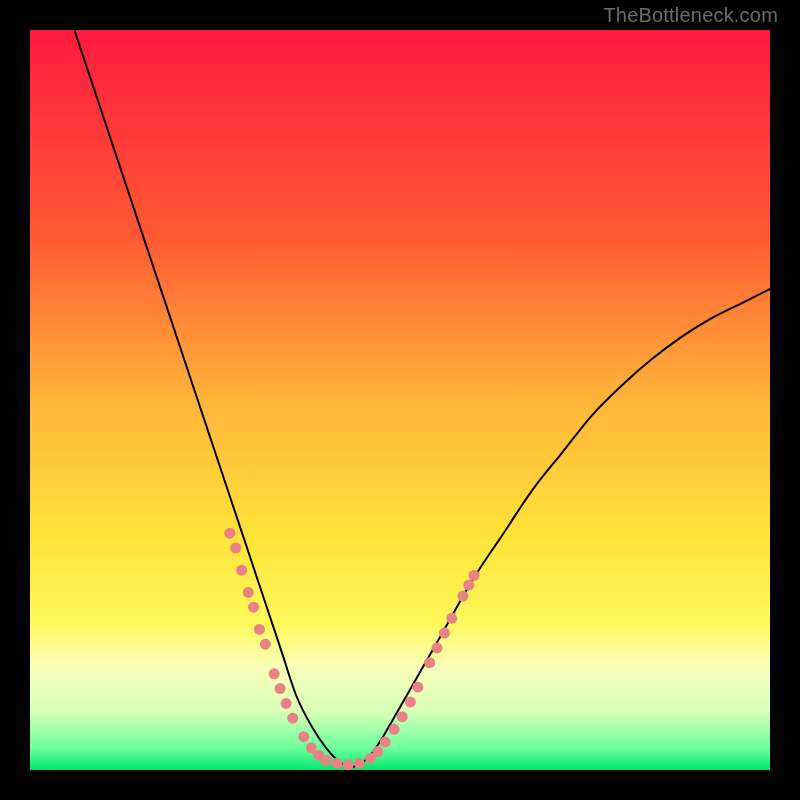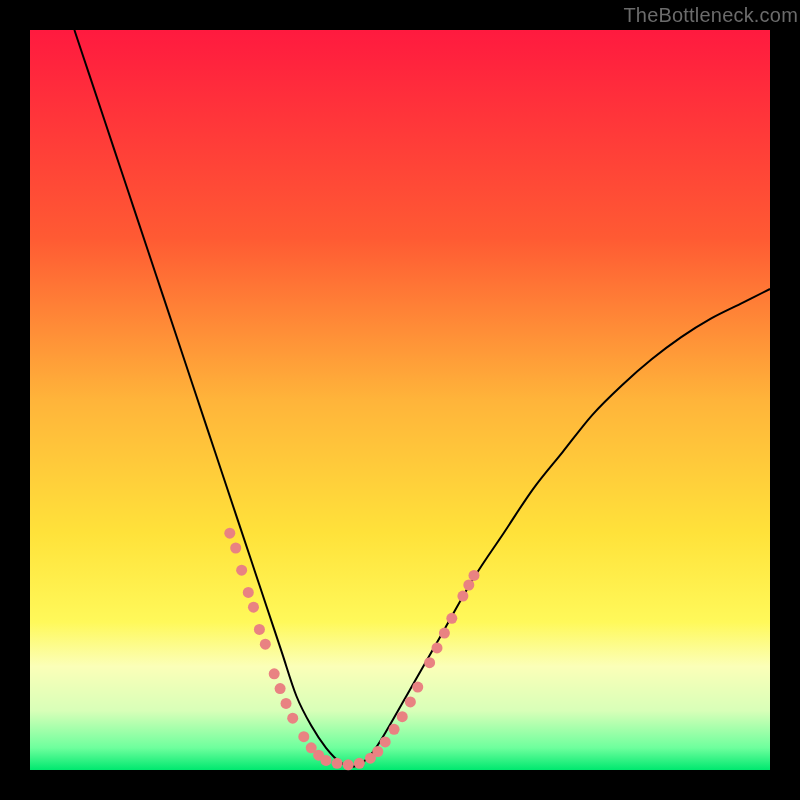--- a/index.html
+++ b/index.html
@@ -15,21 +15,21 @@
     position: relative;
     width: 800px;
     height: 800px;
   }
   svg {
     display: block;
   }
   .watermark {
     position: absolute;
     top: 4px;
-    right: 2px;
+    right: 22px;
     color: #6b6b6b;
     font-size: 20px;
     font-weight: 500;
     letter-spacing: 0.2px;
     user-select: none;
   }
 </style>
 </head>
 <body>
 

